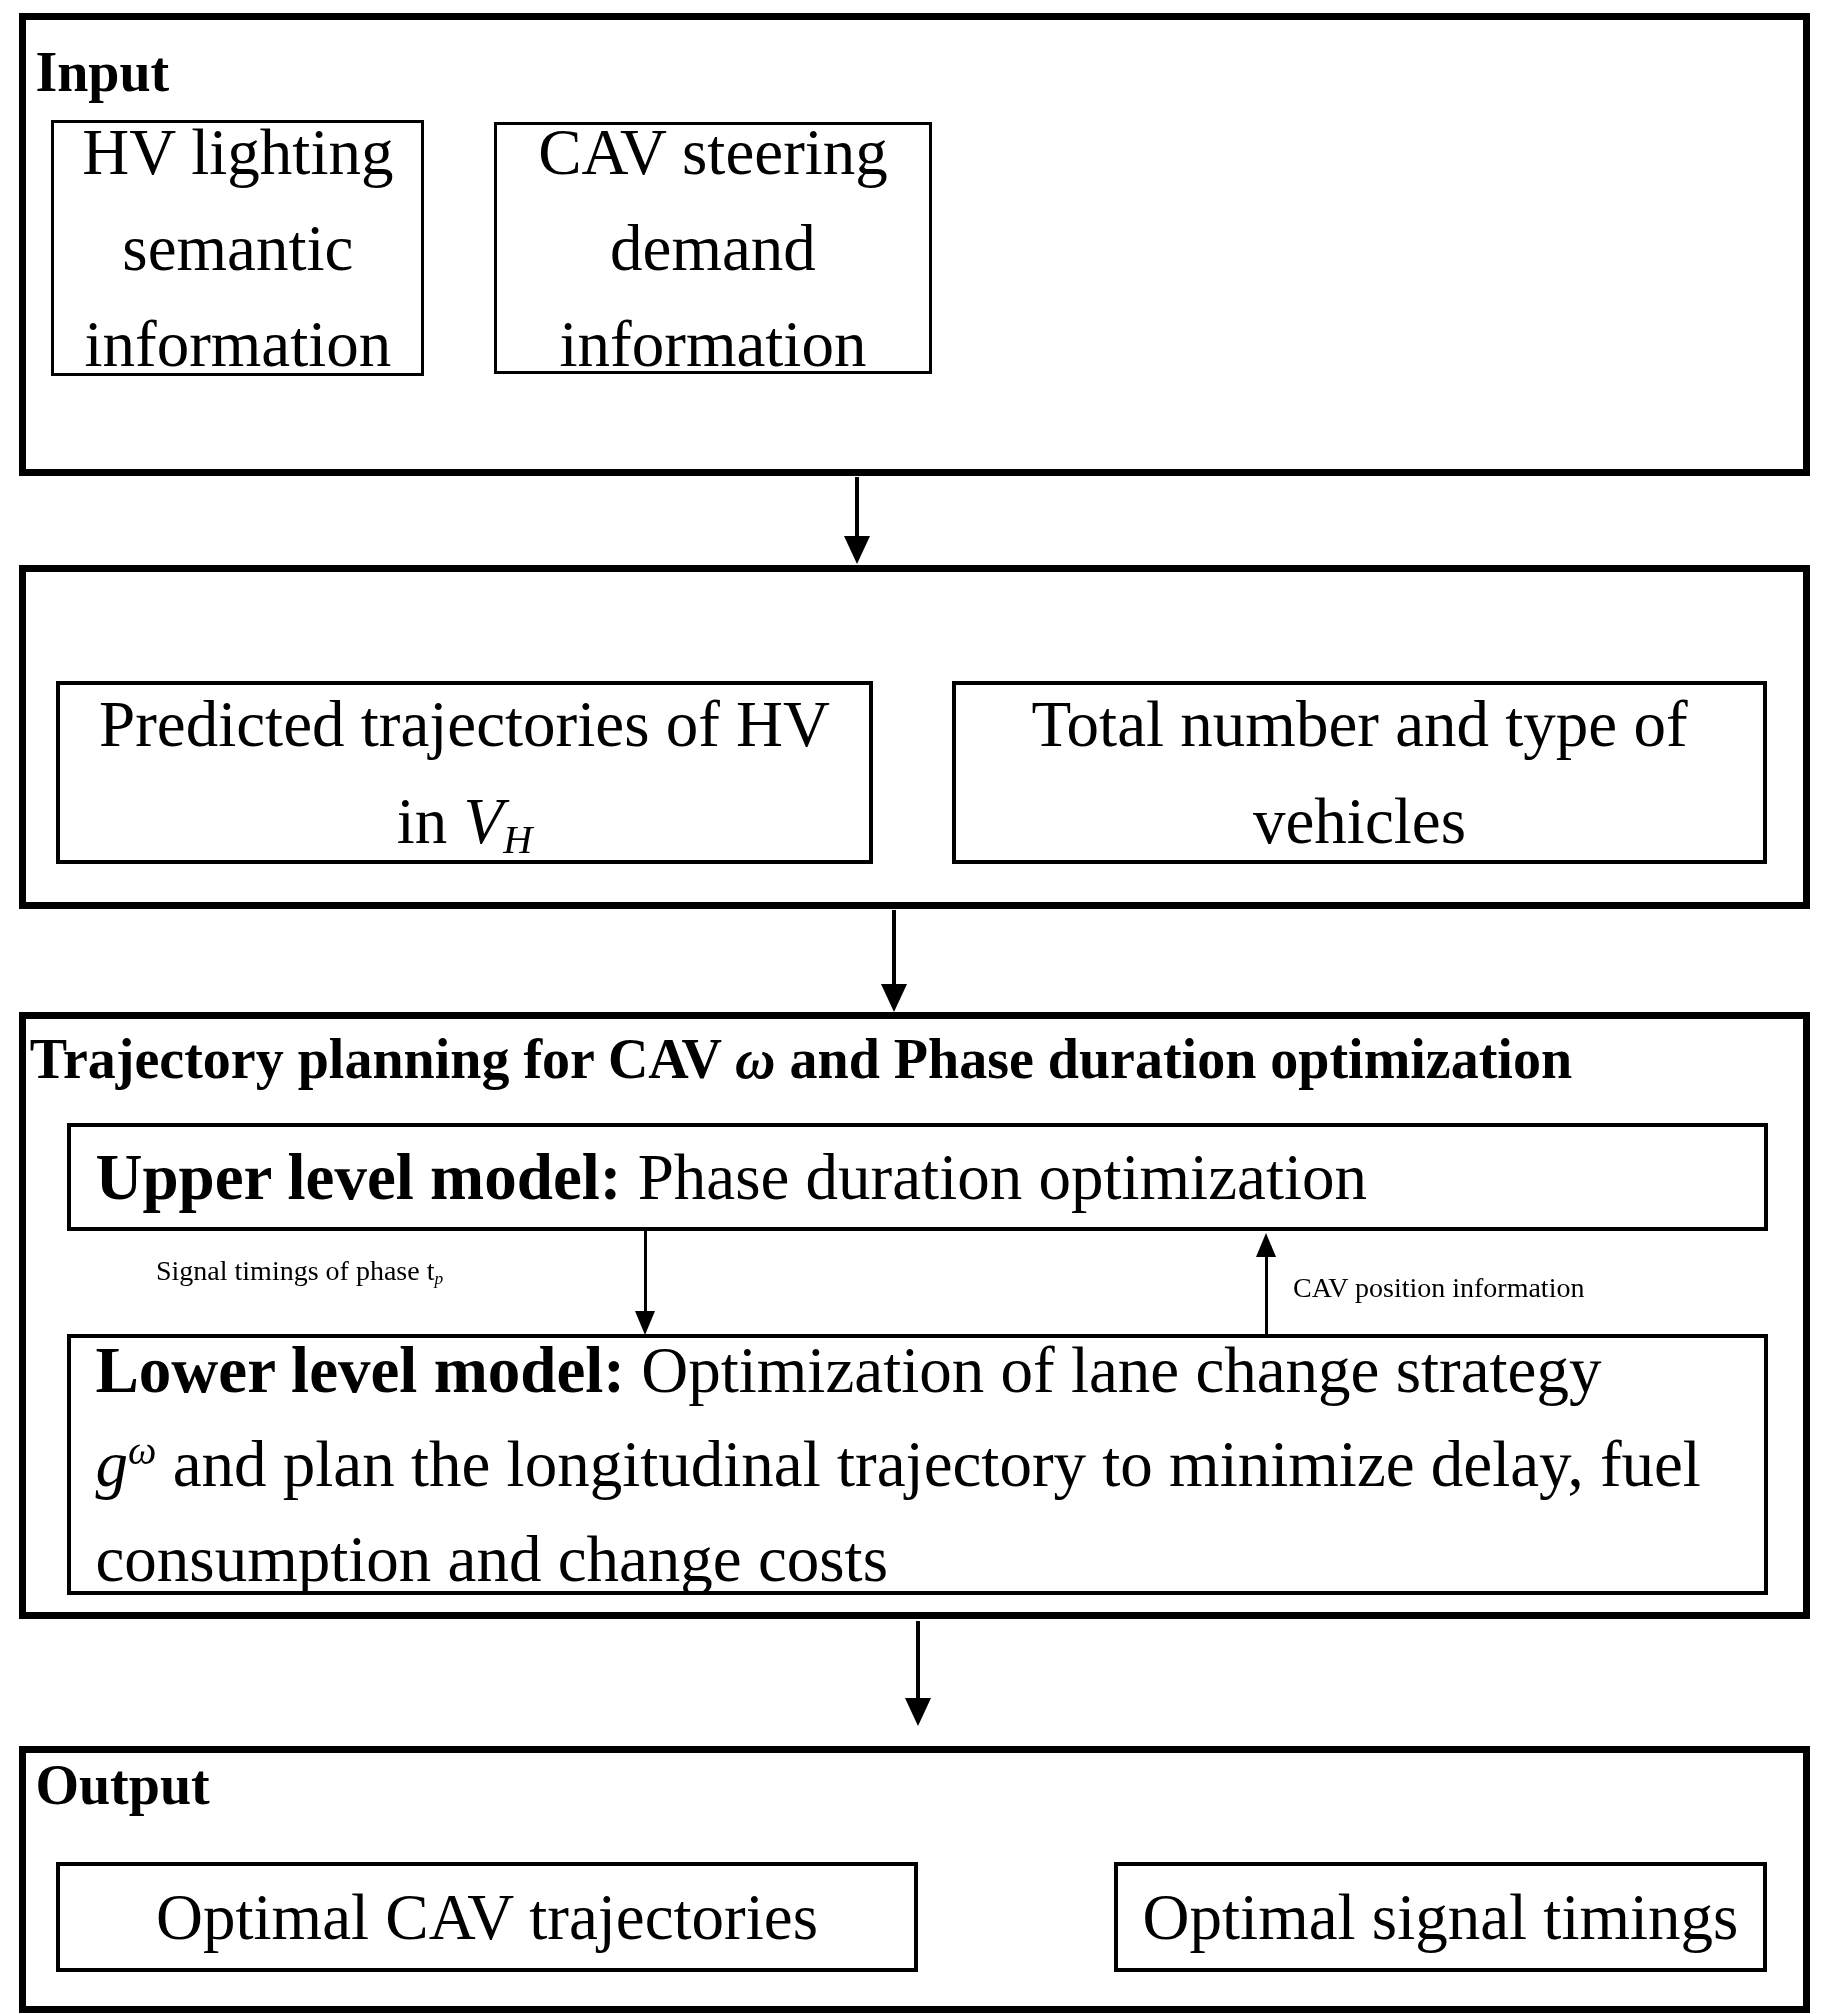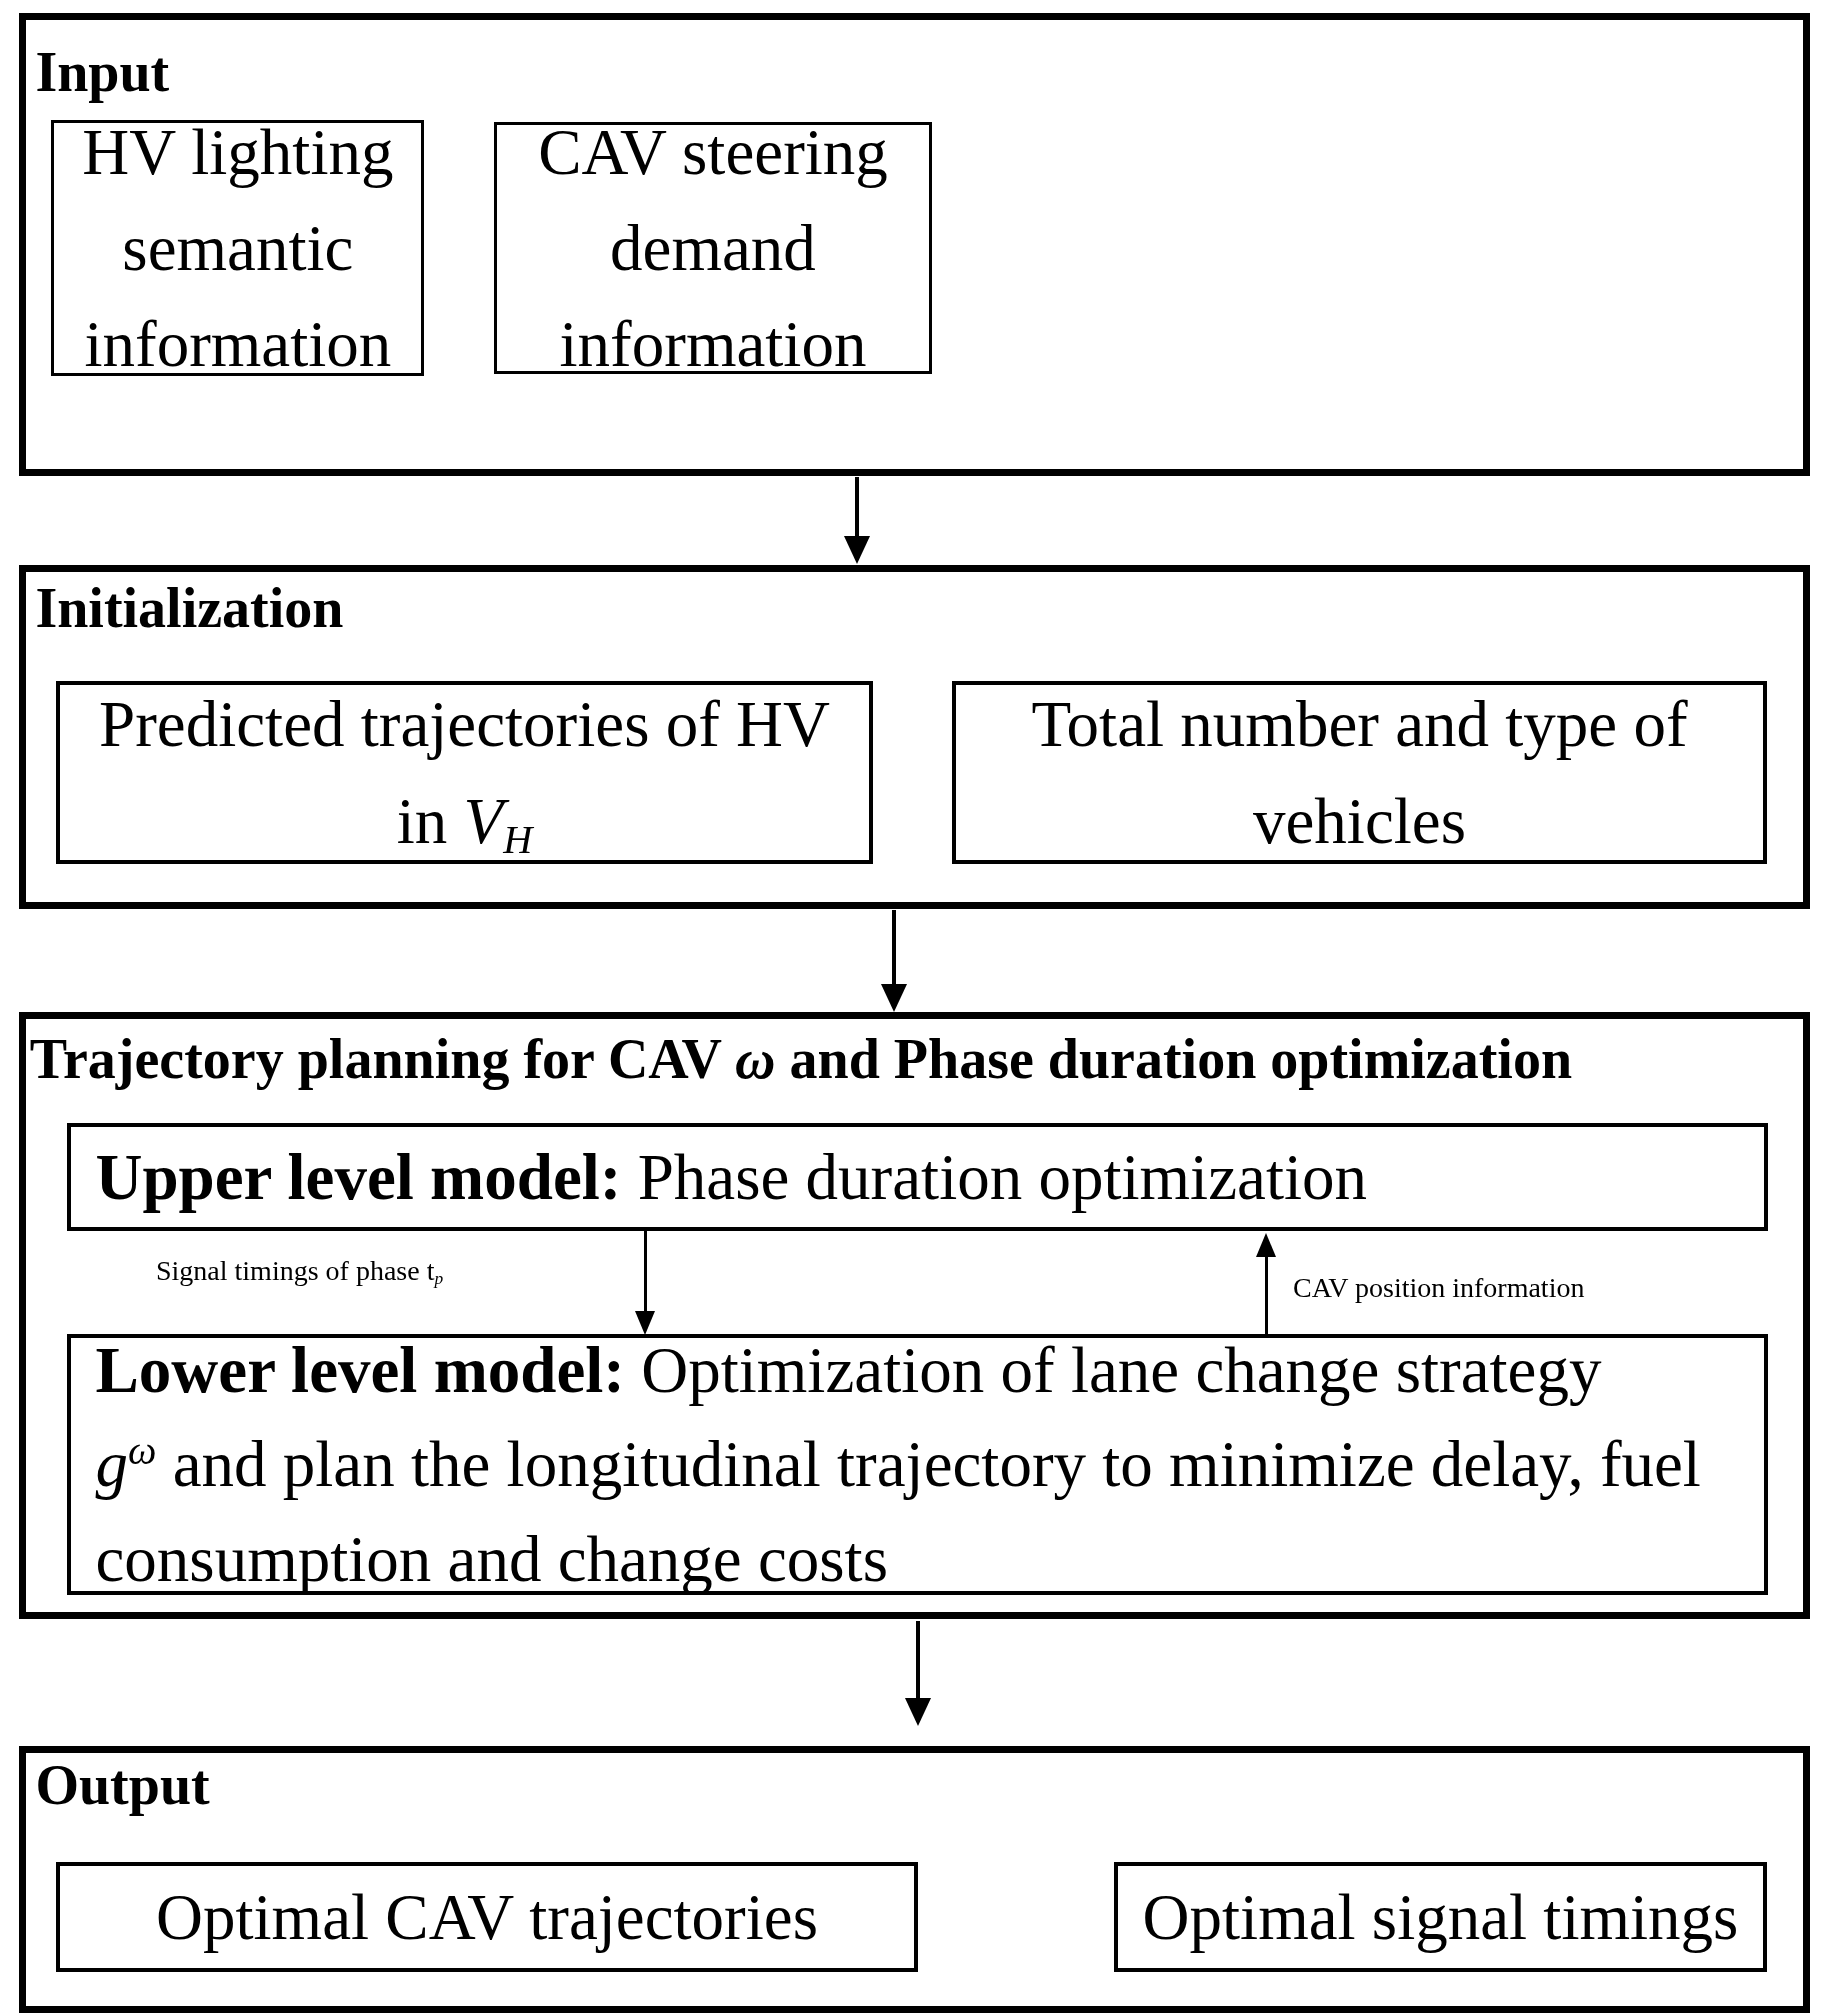--- a/index.html
+++ b/index.html
@@ -97,21 +97,20 @@
       <div class="rich"><span>CAV steering</span><br><span>demand</span><br><span>information</span></div>
     </div>
   </div>
 
   <div class="arrow" style="left:844px; top:477px; width:26px; height:87px;">
     <div class="stem"></div>
     <div class="head-down"></div>
   </div>
 
   <div class="section" style="left:19px; top:565px; width:1791px; height:344px;">
-    <div class="sec-title" style="left:9.4px; top:3.8px;">Initialization</div>
     <div class="box b5" style="left:30px; top:109px; width:817px; height:183px;">
       <div class="rich"><span>Predicted trajectories of HV</span><br><span>in </span><span class="it">V</span><sub class="it">H</sub></div>
     </div>
     <div class="box b5" style="left:926px; top:109px; width:815px; height:183px;">
       <div class="rich"><span>Total number and type of</span><br><span>vehicles</span></div>
     </div>
   </div>
 
   <div class="arrow" style="left:881px; top:910px; width:26px; height:102px;">
     <div class="stem"></div>

